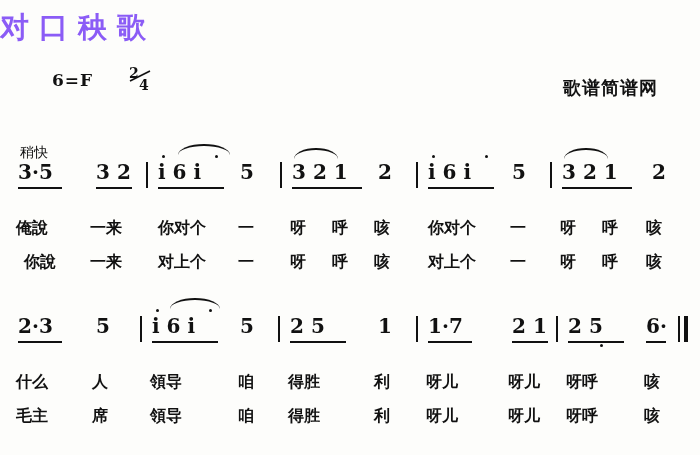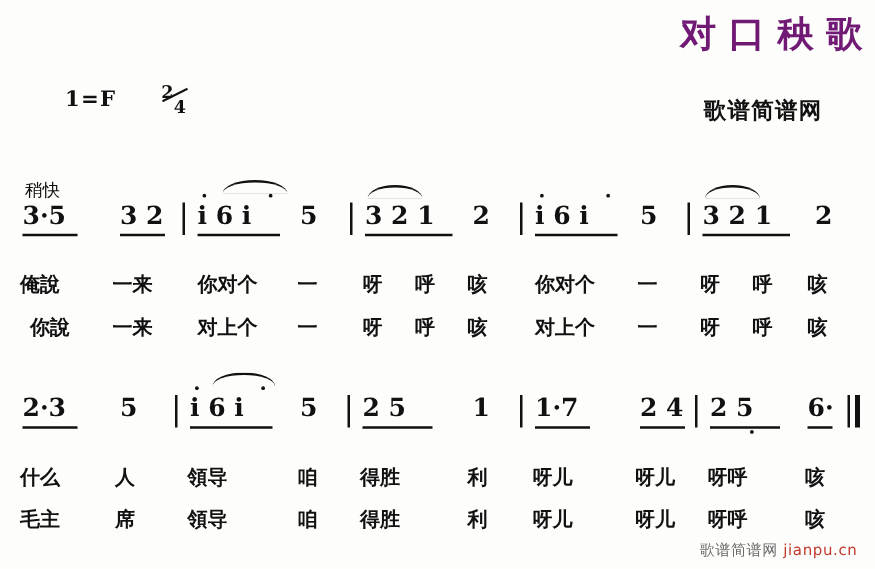--- a/index.html
+++ b/index.html
@@ -13,26 +13,26 @@
     height: 455px;
     background: #fdfdfb;
     font-family: "Liberation Serif", serif;
     overflow: hidden;
   }
   .title {
     position: absolute;
     top: 8px;
     left: 0;
     width: 700px;
-    text-align: right;
+    text-align: left;
     font-family: "DejaVu Sans", sans-serif;
     font-weight: bold;
     font-size: 29px;
     letter-spacing: 10px;
-    color: #701a75;
+    color: #8b5cf6;
   }
   .key-sig {
     position: absolute;
     top: 70px;
     left: 52px;
     font-family: "DejaVu Serif", serif;
     font-weight: bold;
     font-size: 17px;
     color: #111;
     letter-spacing: 1px;
@@ -163,21 +163,21 @@
     background: #111;
   }
 </style>
 </head>
 <body>
 
 <div id="page">
 
   <div class="title">对口秧歌</div>
 
-  <div class="key-sig">1=F</div>
+  <div class="key-sig">6=F</div>
   <div class="meter">
     <svg width="26" height="26" viewBox="0 0 26 26">
       <text x="1" y="12" font-family="DejaVu Serif, serif" font-size="14" font-weight="bold" fill="#111">2</text>
       <line x1="2" y1="15" x2="22" y2="5" stroke="#111" stroke-width="1.6"></line>
       <text x="11" y="24" font-family="DejaVu Serif, serif" font-size="14" font-weight="bold" fill="#111">4</text>
     </svg>
   </div>
   <div class="attribution">歌谱简谱网</div>
   <div class="tempo">稍快</div>
 
@@ -254,21 +254,21 @@
       <span class="note" style="left:18px;">2·3</span>
       <span class="note" style="left:96px;">5</span>
       <span class="barline" style="left:140px;"></span>
       <span class="note" style="left:152px;">i 6 i</span>
       <span class="note" style="left:240px;">5</span>
       <span class="barline" style="left:278px;"></span>
       <span class="note" style="left:290px;">2 5</span>
       <span class="note" style="left:378px;">1</span>
       <span class="barline" style="left:416px;"></span>
       <span class="note" style="left:428px;">1·7</span>
-      <span class="note" style="left:512px;">2 4</span>
+      <span class="note" style="left:512px;">2 1</span>
       <span class="barline" style="left:556px;"></span>
       <span class="note" style="left:568px;">2 5</span>
       <span class="note" style="left:646px;">6·</span>
       <span class="endbar-thin" style="left:678px;"></span>
       <span class="endbar-thick" style="left:684px;"></span>
 
       <span class="underline1" style="left:18px; top:27px; width:44px;"></span>
       <span class="underline1" style="left:152px; top:27px; width:66px;"></span>
       <span class="underline1" style="left:290px; top:27px; width:56px;"></span>
       <span class="underline1" style="left:428px; top:27px; width:44px;"></span>
@@ -303,17 +303,14 @@
       <span class="lyric" style="left:238px;">咱</span>
       <span class="lyric" style="left:288px;">得胜</span>
       <span class="lyric" style="left:374px;">利</span>
       <span class="lyric" style="left:426px;">呀儿</span>
       <span class="lyric" style="left:508px;">呀儿</span>
       <span class="lyric" style="left:566px;">呀呼</span>
       <span class="lyric" style="left:644px;">咳</span>
     </div>
   </div>
 
-  <div class="watermark">
-    <span>歌谱简谱网 </span><span class="red">jianpu.cn</span>
-  </div>
 
 </div>
 
 </body></html>

